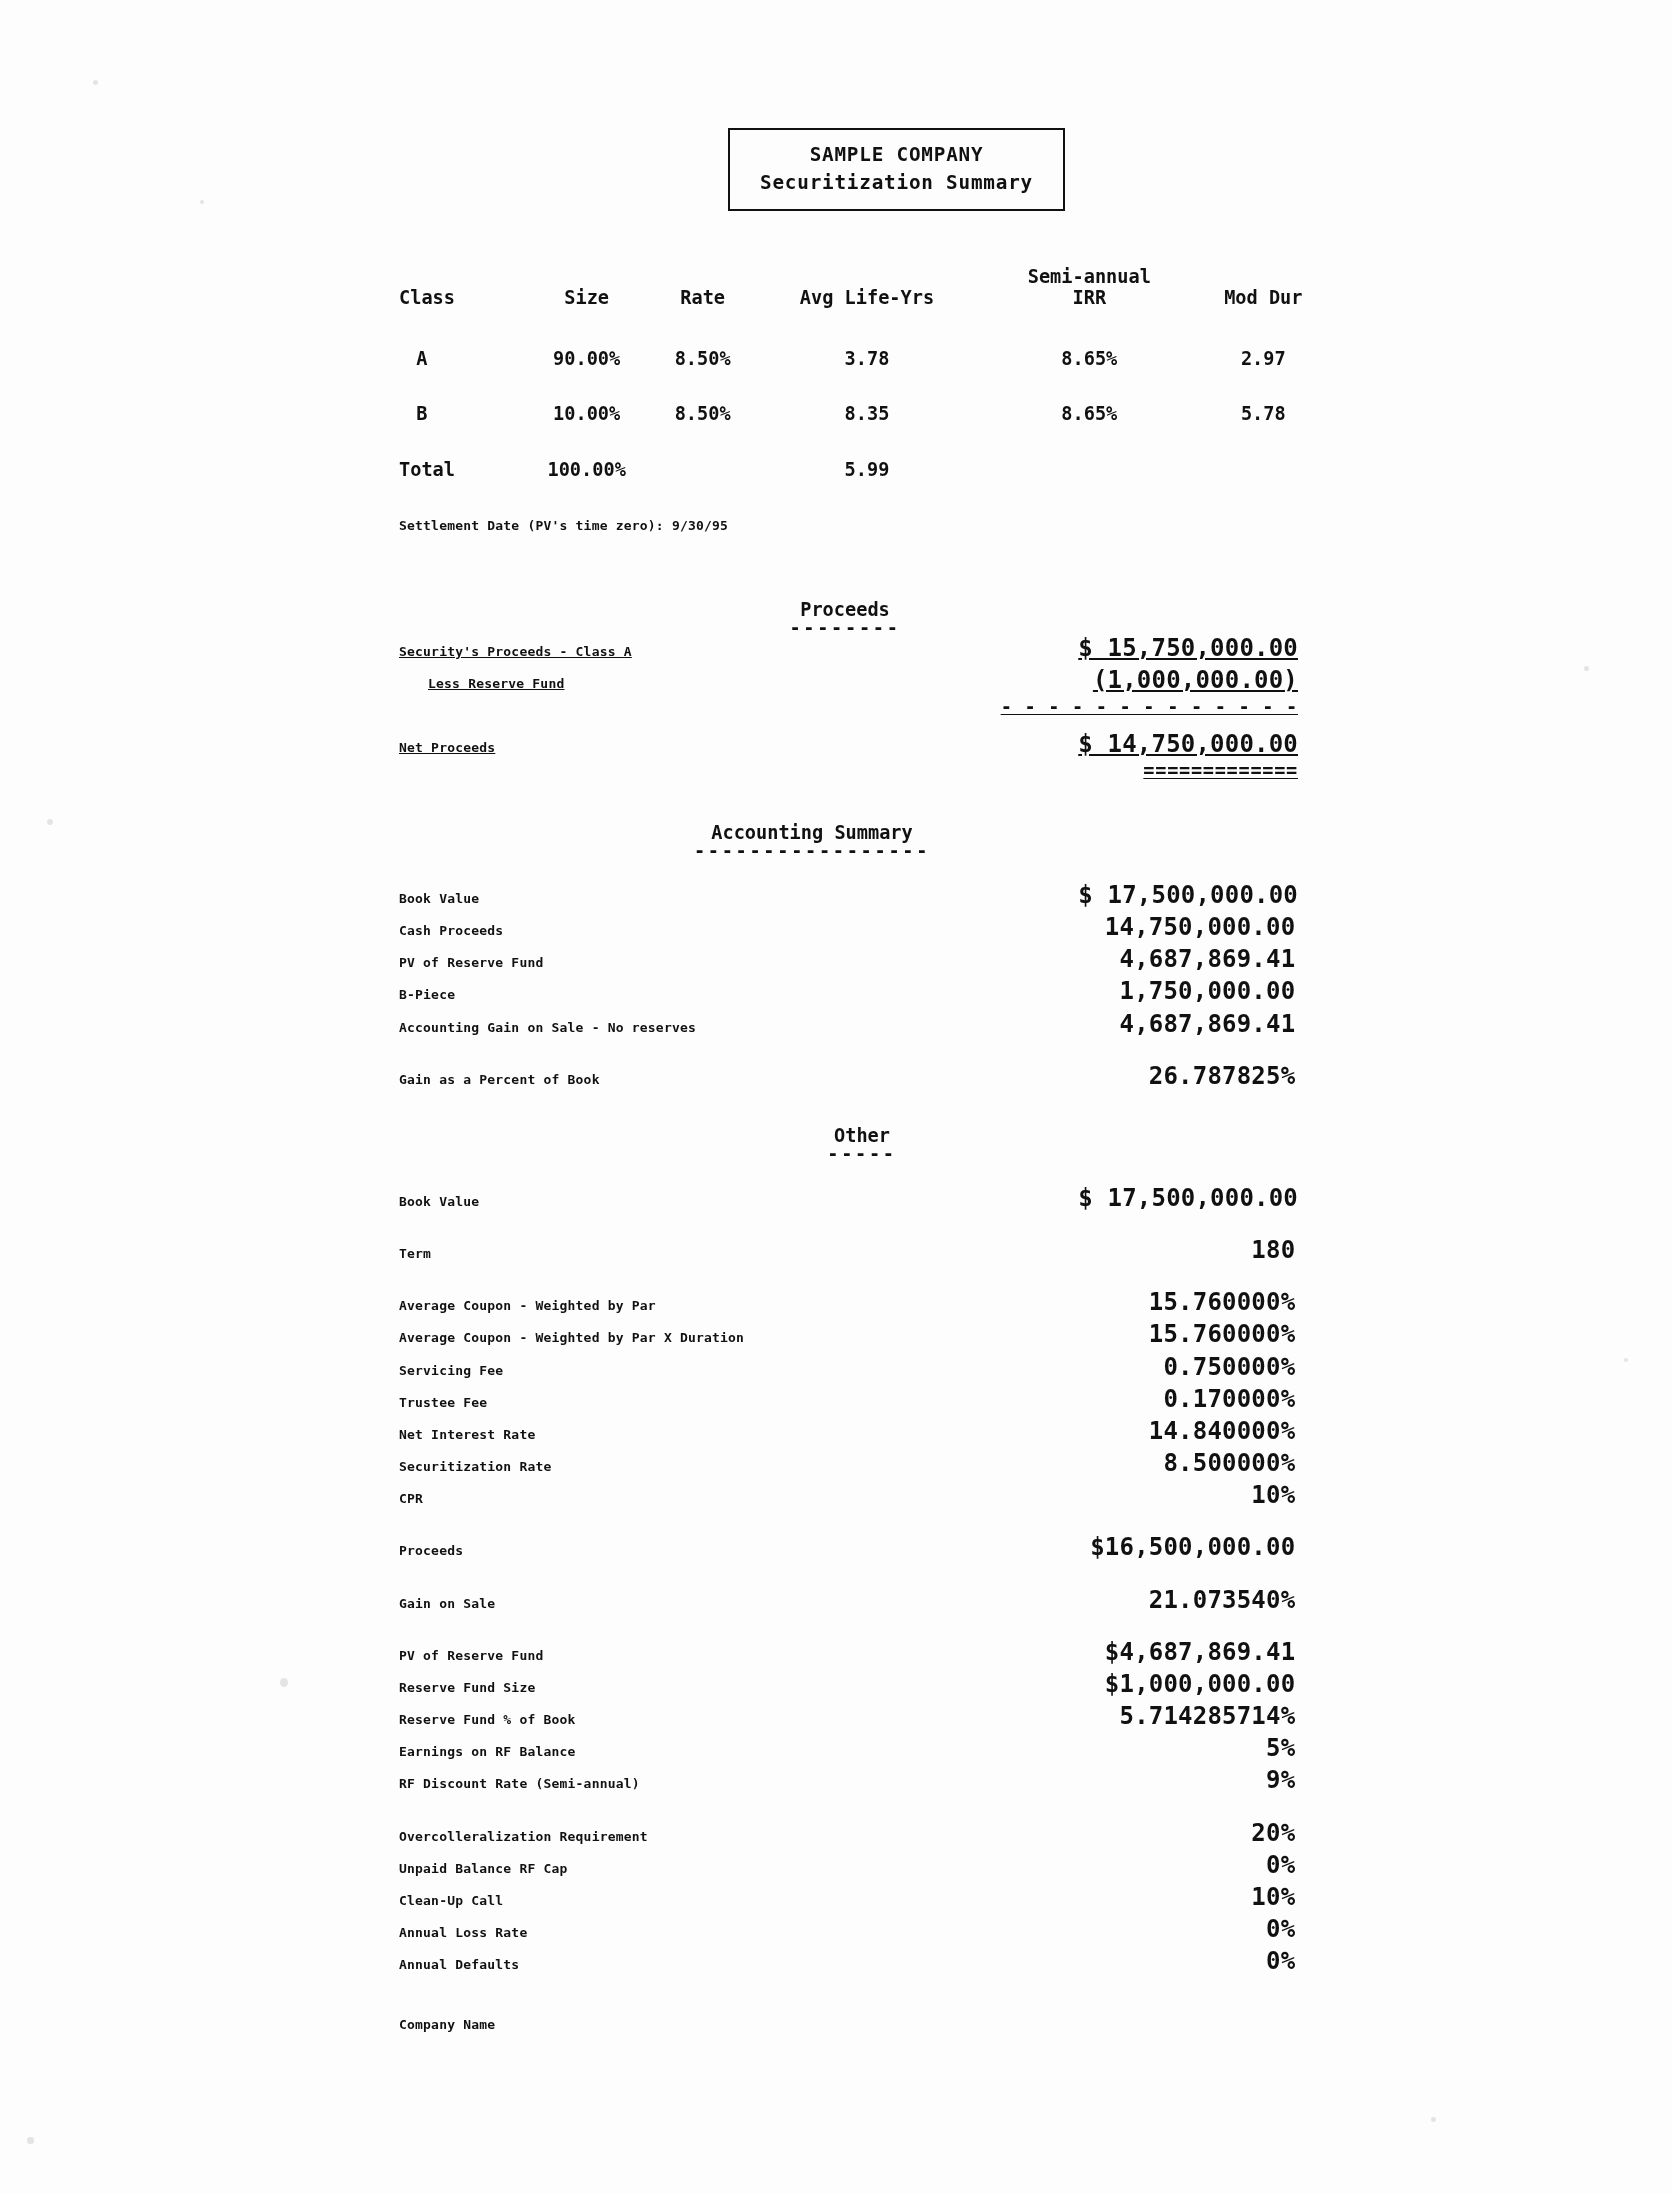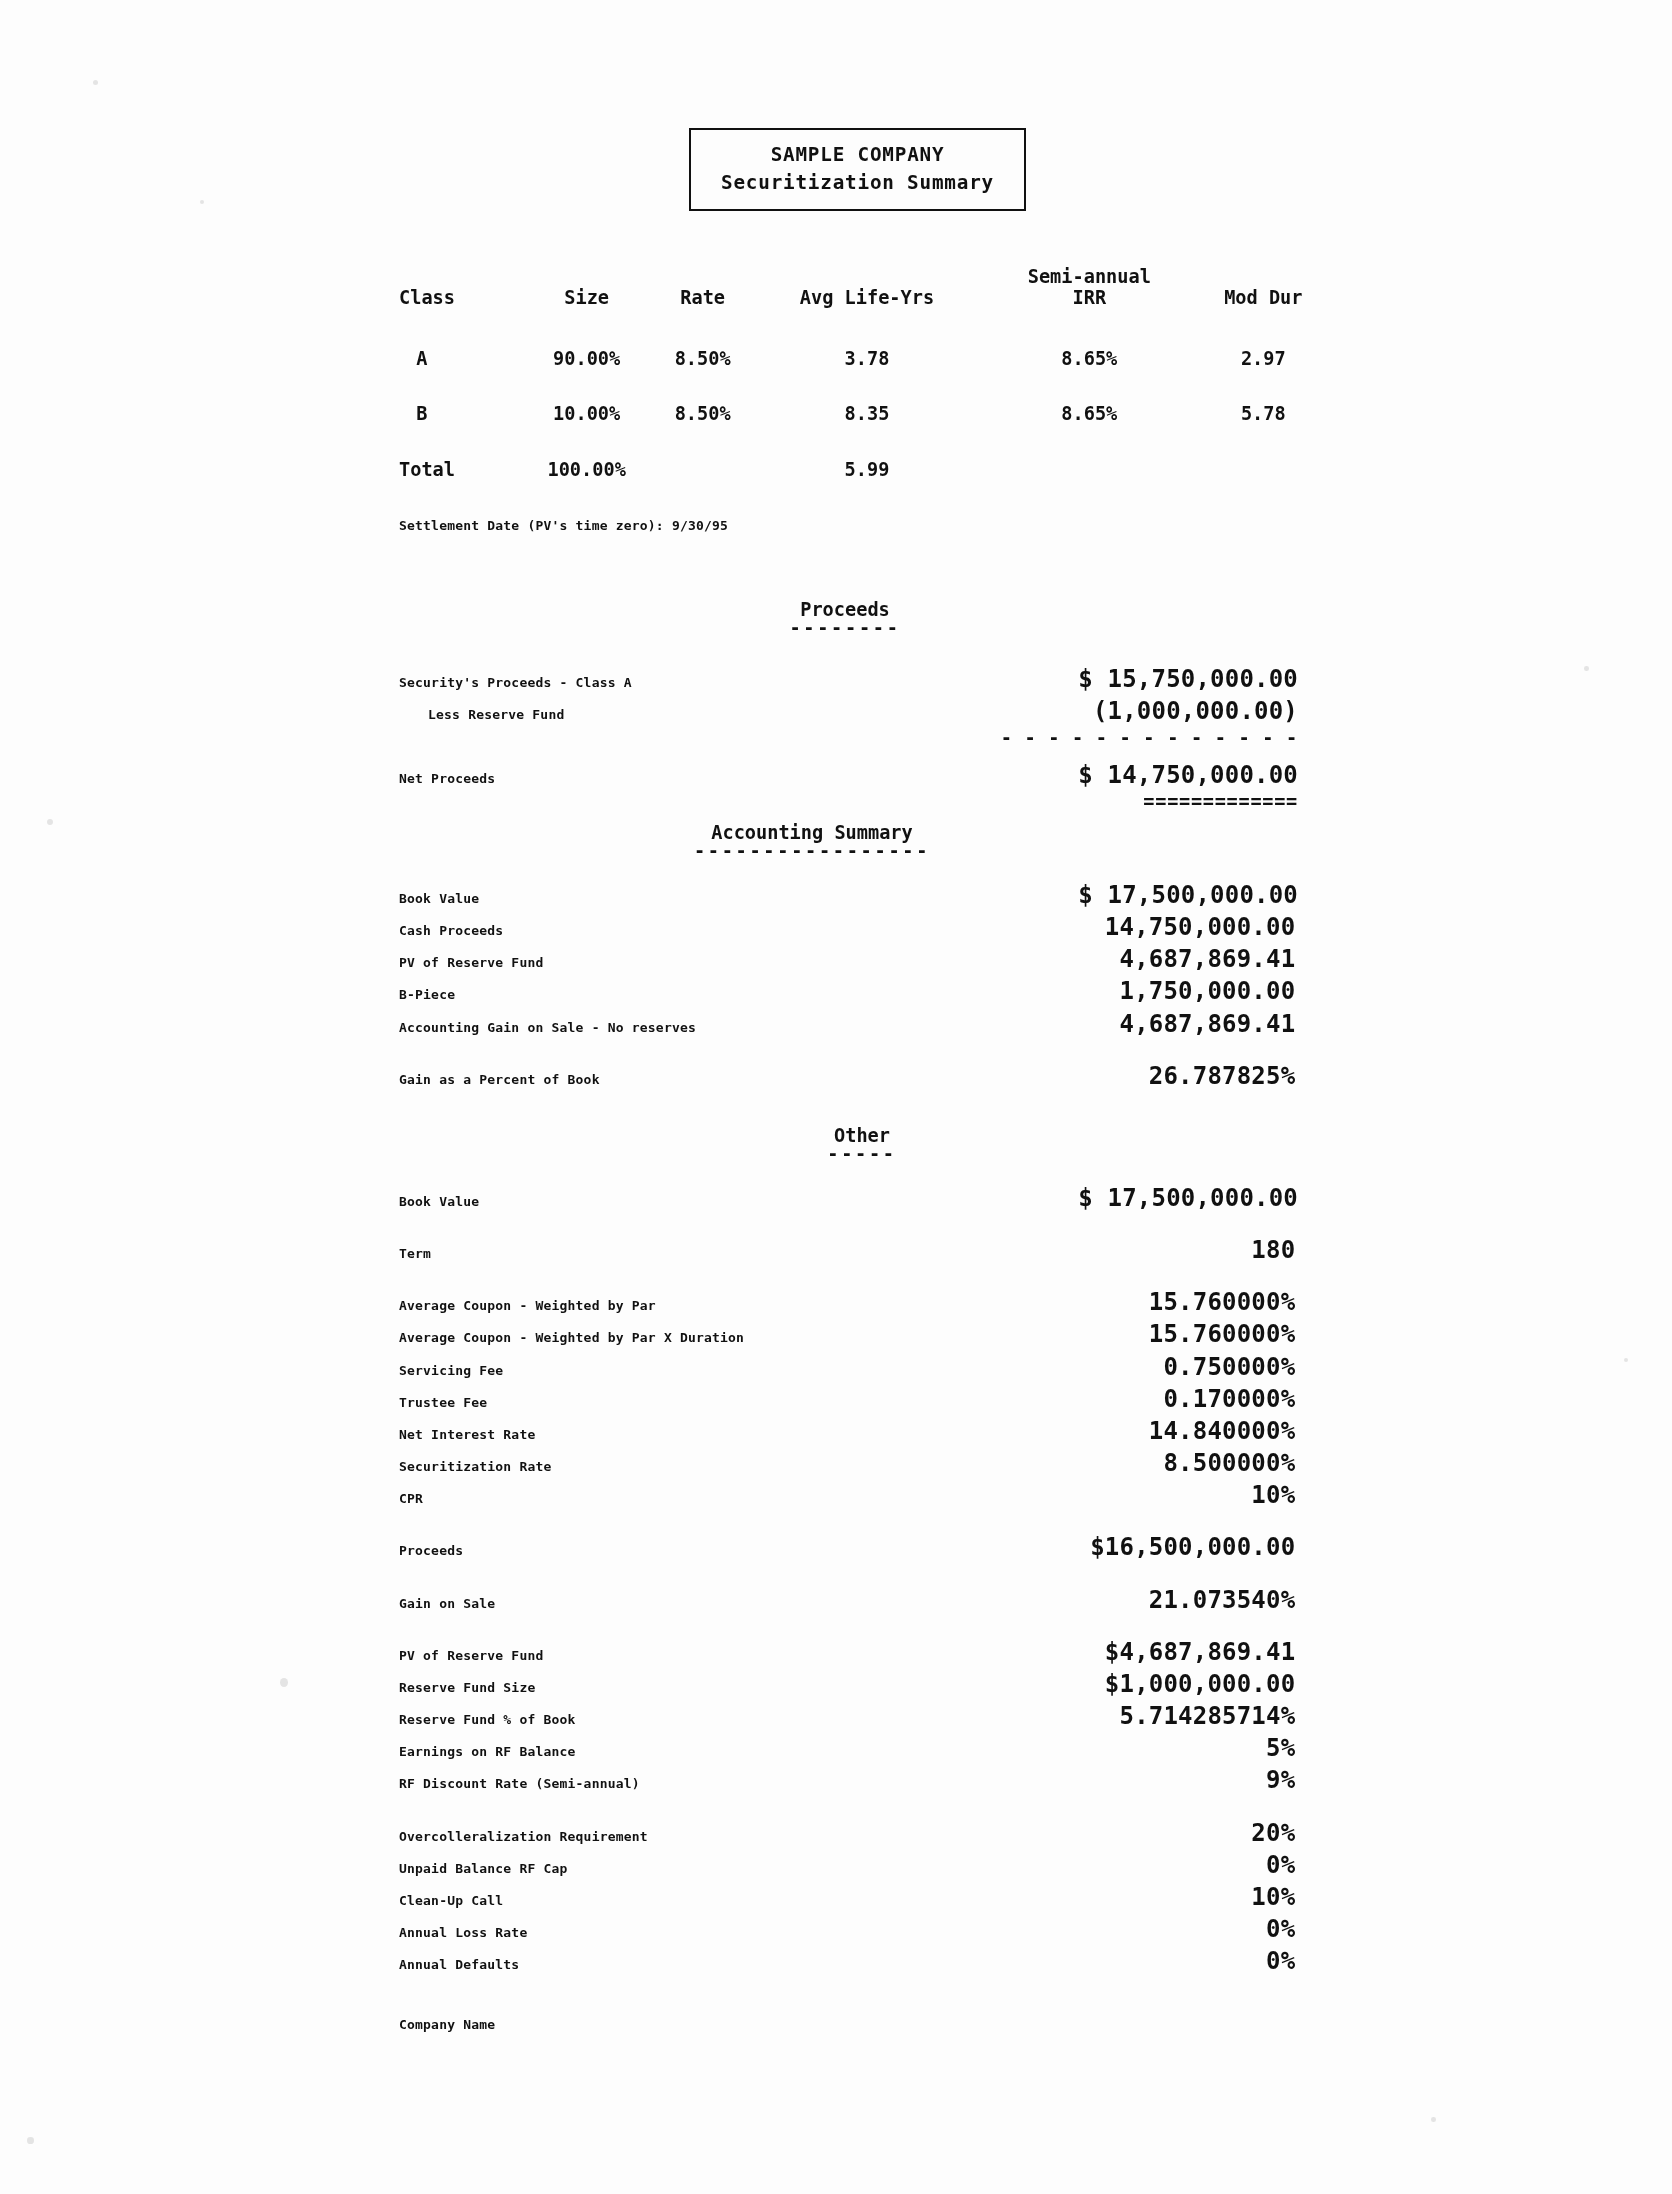--- a/index.html
+++ b/index.html
@@ -19,21 +19,21 @@
     position: absolute;
     left: 0; top: 0;
     width: 1672px;
     height: 2194px;
     background: #fdfdfd;
   }
 
   
   .title-box {
     position: absolute;
-    left: 689px;
+    left: 728px;
     top: 128px;
     width: 333px;
     border: 2.7px solid #111;
     padding: 10.7px 0 12px 0;
     text-align: center;
     line-height: 1.45;
   }
   .title-line {
     font-size: 19.3px;
     font-weight: bold;
@@ -213,21 +213,21 @@
     </table>
   </div>
 
   <div class="settlement label">Settlement Date (PV's time zero): 9/30/95</div>
 
   <div class="section-head" style="left:612px; top:599px;">
     <div class="sh-title">Proceeds</div>
     <div class="sh-rule">--------</div>
   </div>
 
-  <div class="rows" style="top:663px;">
+  <div class="rows" style="top:632px;text-decoration:underline;">
     <div class="row">
       <span class="label">Security's Proceeds - Class A</span>
       <span class="num">$ 15,750,000.00</span>
     </div>
     <div class="row">
       <span class="label indent1">Less Reserve Fund</span>
       <span class="num">(1,000,000.00)</span>
     </div>
     <div class="dashline">- - - - - - - - - - - - -</div>
     <div class="gap-sm"></div>

